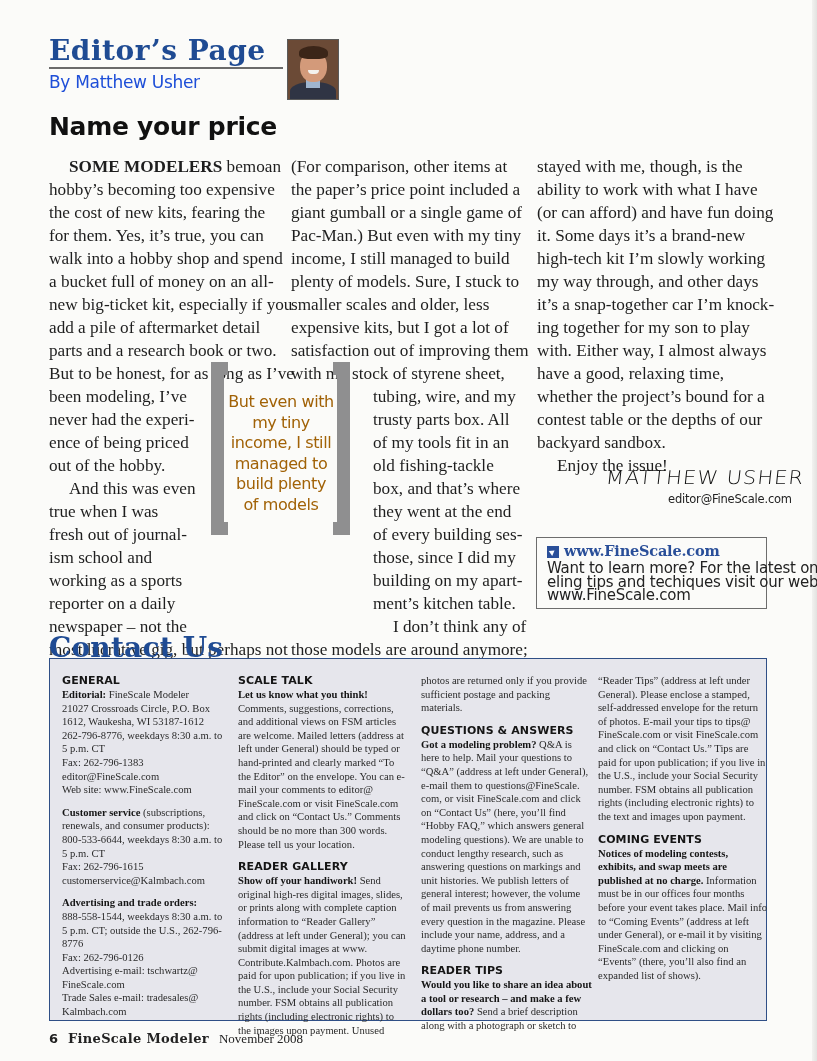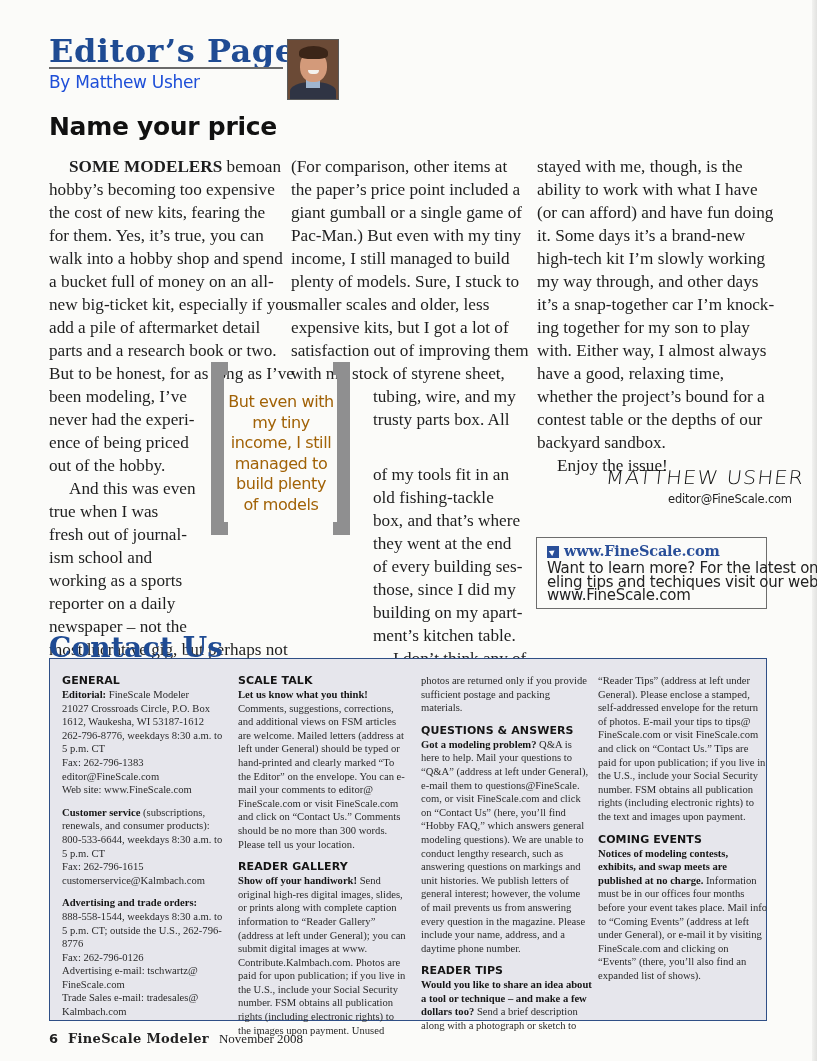--- a/index.html
+++ b/index.html
@@ -6,21 +6,21 @@
   body {
     width:817px; height:1061px; position:relative; overflow:hidden;
     background:#fbfbf9; color:#1d1d1d;
     font-family:"Liberation Serif", "DejaVu Serif", serif;
   }
   .abs { position:absolute; }
 
   
   .ed-title {
     left:49px; top:36px; font-family:"DejaVu Serif", serif; font-weight:bold;
-    font-size:32px; color:#1f4b93; letter-spacing:0.5px; line-height:30px;
+    font-size:28px; color:#1f4b93; letter-spacing:0.5px; line-height:30px;
   }
   .ed-rule { left:49px; top:67px; width:234px; height:1.5px; background:#6a6a6a; }
   .byline {
     left:49px; top:72px; font-family:"DejaVu Sans", sans-serif; font-size:17px;
     color:#1d4ed8; letter-spacing:-0.3px;
   }
   .photo {
     left:287px; top:39px; width:50px; height:59px; background:#6b4a36;
     border:1px solid #5a5a5a; overflow:hidden;
   }
@@ -138,21 +138,21 @@
     <span class="ln">giant gumball or a single game of</span>
     <span class="ln">Pac-Man.) But even with my tiny</span>
     <span class="ln">income, I still managed to build</span>
     <span class="ln">plenty of models. Sure, I stuck to</span>
     <span class="ln">smaller scales and older, less</span>
     <span class="ln">expensive kits, but I got a lot of</span>
     <span class="ln">satisfaction out of improving them</span>
     <span class="ln">with my stock of styrene sheet,</span>
     <span class="ln" style="padding-left: 82px;">tubing, wire, and my</span>
     <span class="ln" style="padding-left: 82px;">trusty parts box. All</span>
-    <span class="ln" style="padding-left: 82px; margin-top: 32px;">of my tools fit in an</span>
+    <span class="ln" style="padding-left: 82px;">of my tools fit in an</span>
     <span class="ln" style="padding-left: 82px;">old fishing-tackle</span>
     <span class="ln" style="padding-left: 82px;">box, and that’s where</span>
     <span class="ln" style="padding-left: 82px;">they went at the end</span>
     <span class="ln" style="padding-left: 82px;">of every building ses-</span>
     <span class="ln" style="padding-left: 82px;">those, since I did my</span>
     <span class="ln" style="padding-left: 82px;">building on my apart-</span>
     <span class="ln" style="padding-left: 82px;">ment’s kitchen table.</span>
     <span class="ln" style="padding-left: 102px;">I don’t think any of</span>
     <span class="ln">those models are around anymore;</span>
     <span class="ln">lots of years and lots of moves take</span>
@@ -275,21 +275,21 @@
     <span class="ln">answering questions on markings and</span>
     <span class="ln">unit histories. We publish letters of</span>
     <span class="ln">general interest; however, the volume</span>
     <span class="ln">of mail prevents us from answering</span>
     <span class="ln">every question in the magazine. Please</span>
     <span class="ln">include your name, address, and a</span>
     <span class="ln">daytime phone number.</span>
     <span class="gap"></span>
     <span class="hd">READER TIPS</span>
     <span class="ln"><b>Would you like to share an idea about</b></span>
-    <span class="ln"><b>a tool or technique – and make a few</b></span>
+    <span class="ln"><b>a tool or research – and make a few</b></span>
     <span class="ln"><b>dollars too?</b> Send a brief description</span>
     <span class="ln">along with a photograph or sketch to</span>
   </div>
 <div class="abs ccol cc4" id="cc3">
     <span class="ln">“Reader Tips” (address at left under</span>
     <span class="ln">General). Please enclose a stamped,</span>
     <span class="ln">self-addressed envelope for the return</span>
     <span class="ln">of photos. E-mail your tips to tips@</span>
     <span class="ln">FineScale.com or visit FineScale.com</span>
     <span class="ln">and click on “Contact Us.” Tips are</span>

